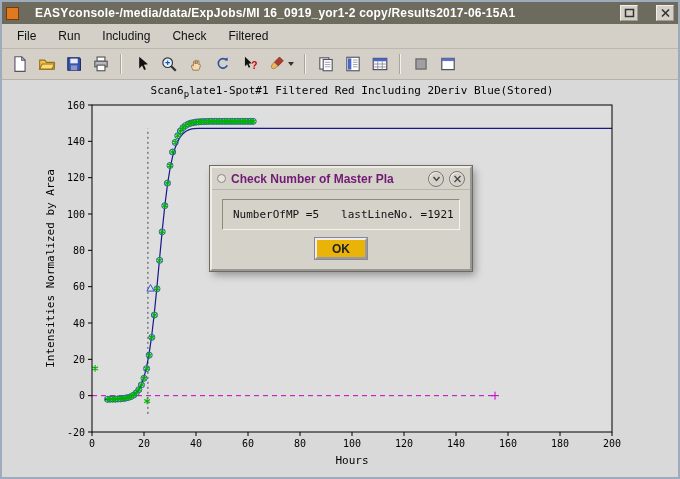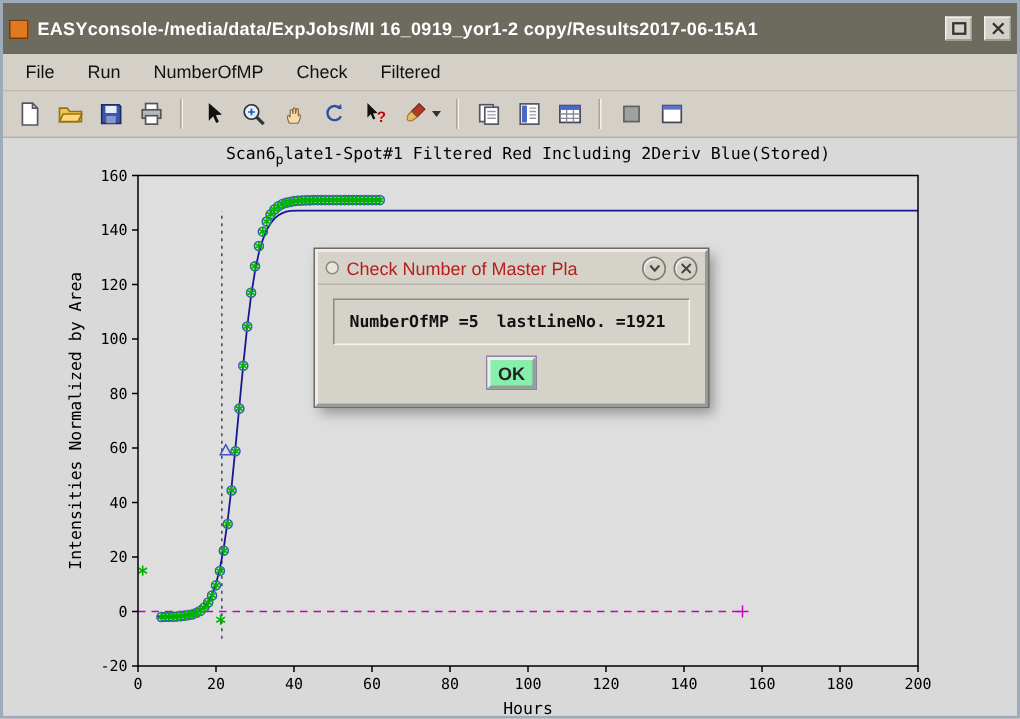--- a/index.html
+++ b/index.html
@@ -1,22 +1,22 @@
 <!DOCTYPE html>
 <html><head>
 <meta charset="utf-8">
 <style>
   * { box-sizing: border-box; margin: 0; padding: 0; }
   html,body { width:680px; height:479px; font-family:"Liberation Sans",sans-serif; background:#c8c8c8; }
   .window { width:680px; height:479px; border:2px solid #9dabbc; background:#d4d0c8;
             display:flex; flex-direction:column; position:relative; overflow:hidden; }
 
   
-  .titlebar { height:34px; background:#6d6a5e; display:flex; align-items:center;
-              padding:0 4px; gap:6px; flex:none; }
+  .titlebar { height:22px; background:#6d6a5e; display:flex; align-items:center;
+              padding:0 4px; gap:16px; flex:none; }
   .titlebar-icon { width:13px; height:13px; background:#e07a20; border:1px solid #7a3c06; flex:none; }
   .title-text { color:#ffffff; font-weight:bold; font-size:12px; white-space:nowrap;
                 overflow:hidden; flex:1; letter-spacing:0.2px; }
   .tb-btn { width:18px; height:16px; background:#d4d0c8; border:1px outset #f2efe9;
             display:flex; align-items:center; justify-content:center; flex:none; margin-left:2px; }
 
   
   .menubar { height:25px; display:flex; align-items:center; padding:0 4px;
              background:#d4d0c8; border-bottom:1px solid #bcb8b0; flex:none; }
   .menu-item { padding:3px 11px; font-size:12px; color:#111; cursor:default; }
@@ -36,29 +36,29 @@
   .figure { flex:1; background:#d9d9d9; position:relative; }
   #chart-svg text { font-family:"DejaVu Sans Mono","Liberation Mono",monospace; }
 
   
   .dialog { position:absolute; left:208px; top:164px; width:262px; background:#d5d2ca;
             border:2px outset #efece6; box-shadow:0 0 0 1px #6f6b63, 3px 4px 8px rgba(0,0,0,0.35);
             z-index:10; }
   .dialog-titlebar { height:22px; display:flex; align-items:center; padding:0 5px; gap:5px;
                      border-bottom:1px solid #b9b5ad; }
   .dialog-dot { width:9px; height:9px; border-radius:50%; background:#e9e6e0; border:1px solid #8a867e; flex:none; }
-  .dialog-title { flex:1; font-size:12px; font-weight:normal; color:#b91c1c; white-space:nowrap; overflow:hidden; }
+  .dialog-title { flex:1; font-size:12px; font-weight:bold; color:#701a75; white-space:nowrap; overflow:hidden; }
   .dialog-round-btn { width:16px; height:16px; border-radius:50%; background:#d5d2ca;
                       border:1px solid #7c7870; display:flex; align-items:center; justify-content:center;
                       flex:none; box-shadow: inset 1px 1px 0 #f1eee8; }
   .dialog-body { padding:9px 10px 10px; }
   .info-panel { border:1px solid; border-color:#8e8a82 #f6f3ee #f6f3ee #8e8a82;
-                padding:8px 10px; display:flex; gap:12px; white-space:nowrap;
-                font-family:"DejaVu Sans Mono","Liberation Mono",monospace; font-size:11px; color:#111;font-weight:bold; }
-  .ok-button { display:block; margin:8px auto 0; width:32px; height:21px; background:#86efac;
+                padding:8px 10px; display:flex; gap:22px; white-space:nowrap;
+                font-family:"DejaVu Sans Mono","Liberation Mono",monospace; font-size:11px; color:#111; }
+  .ok-button { display:block; margin:8px auto 0; width:52px; height:21px; background:#eab308;
                border:2px outset #f0ede7; box-shadow:0 0 0 1px #8585a5;
                font-family:"Liberation Sans",sans-serif; font-size:12px; font-weight:bold; color:#222; }
 </style>
 </head>
 <body>
 
 <div class="window">
 
   <div class="titlebar">
     <div class="titlebar-icon"></div>
@@ -71,21 +71,21 @@
     <div class="tb-btn">
       <svg width="11" height="10" viewBox="0 0 11 10">
         <path d="M2 1.5 L9 8.5 M9 1.5 L2 8.5" stroke="#333" stroke-width="1.6" fill="none"></path>
       </svg>
     </div>
   </div>
 
   <div class="menubar" id="menubar">
       <div class="menu-item">File</div>
       <div class="menu-item">Run</div>
-      <div class="menu-item">NumberOfMP</div>
+      <div class="menu-item">Including</div>
       <div class="menu-item">Check</div>
       <div class="menu-item">Filtered</div>
     </div>
 
   <div class="toolbar" id="toolbar">
       <div class="tool-btn">
         <svg width="18" height="18" viewBox="0 0 16 16">
           <path d="M3.5 1.5 h6 l3 3 v10 h-9 z" fill="#fff" stroke="#556"></path>
           <path d="M9.5 1.5 v3 h3" fill="none" stroke="#556"></path>
         </svg>

